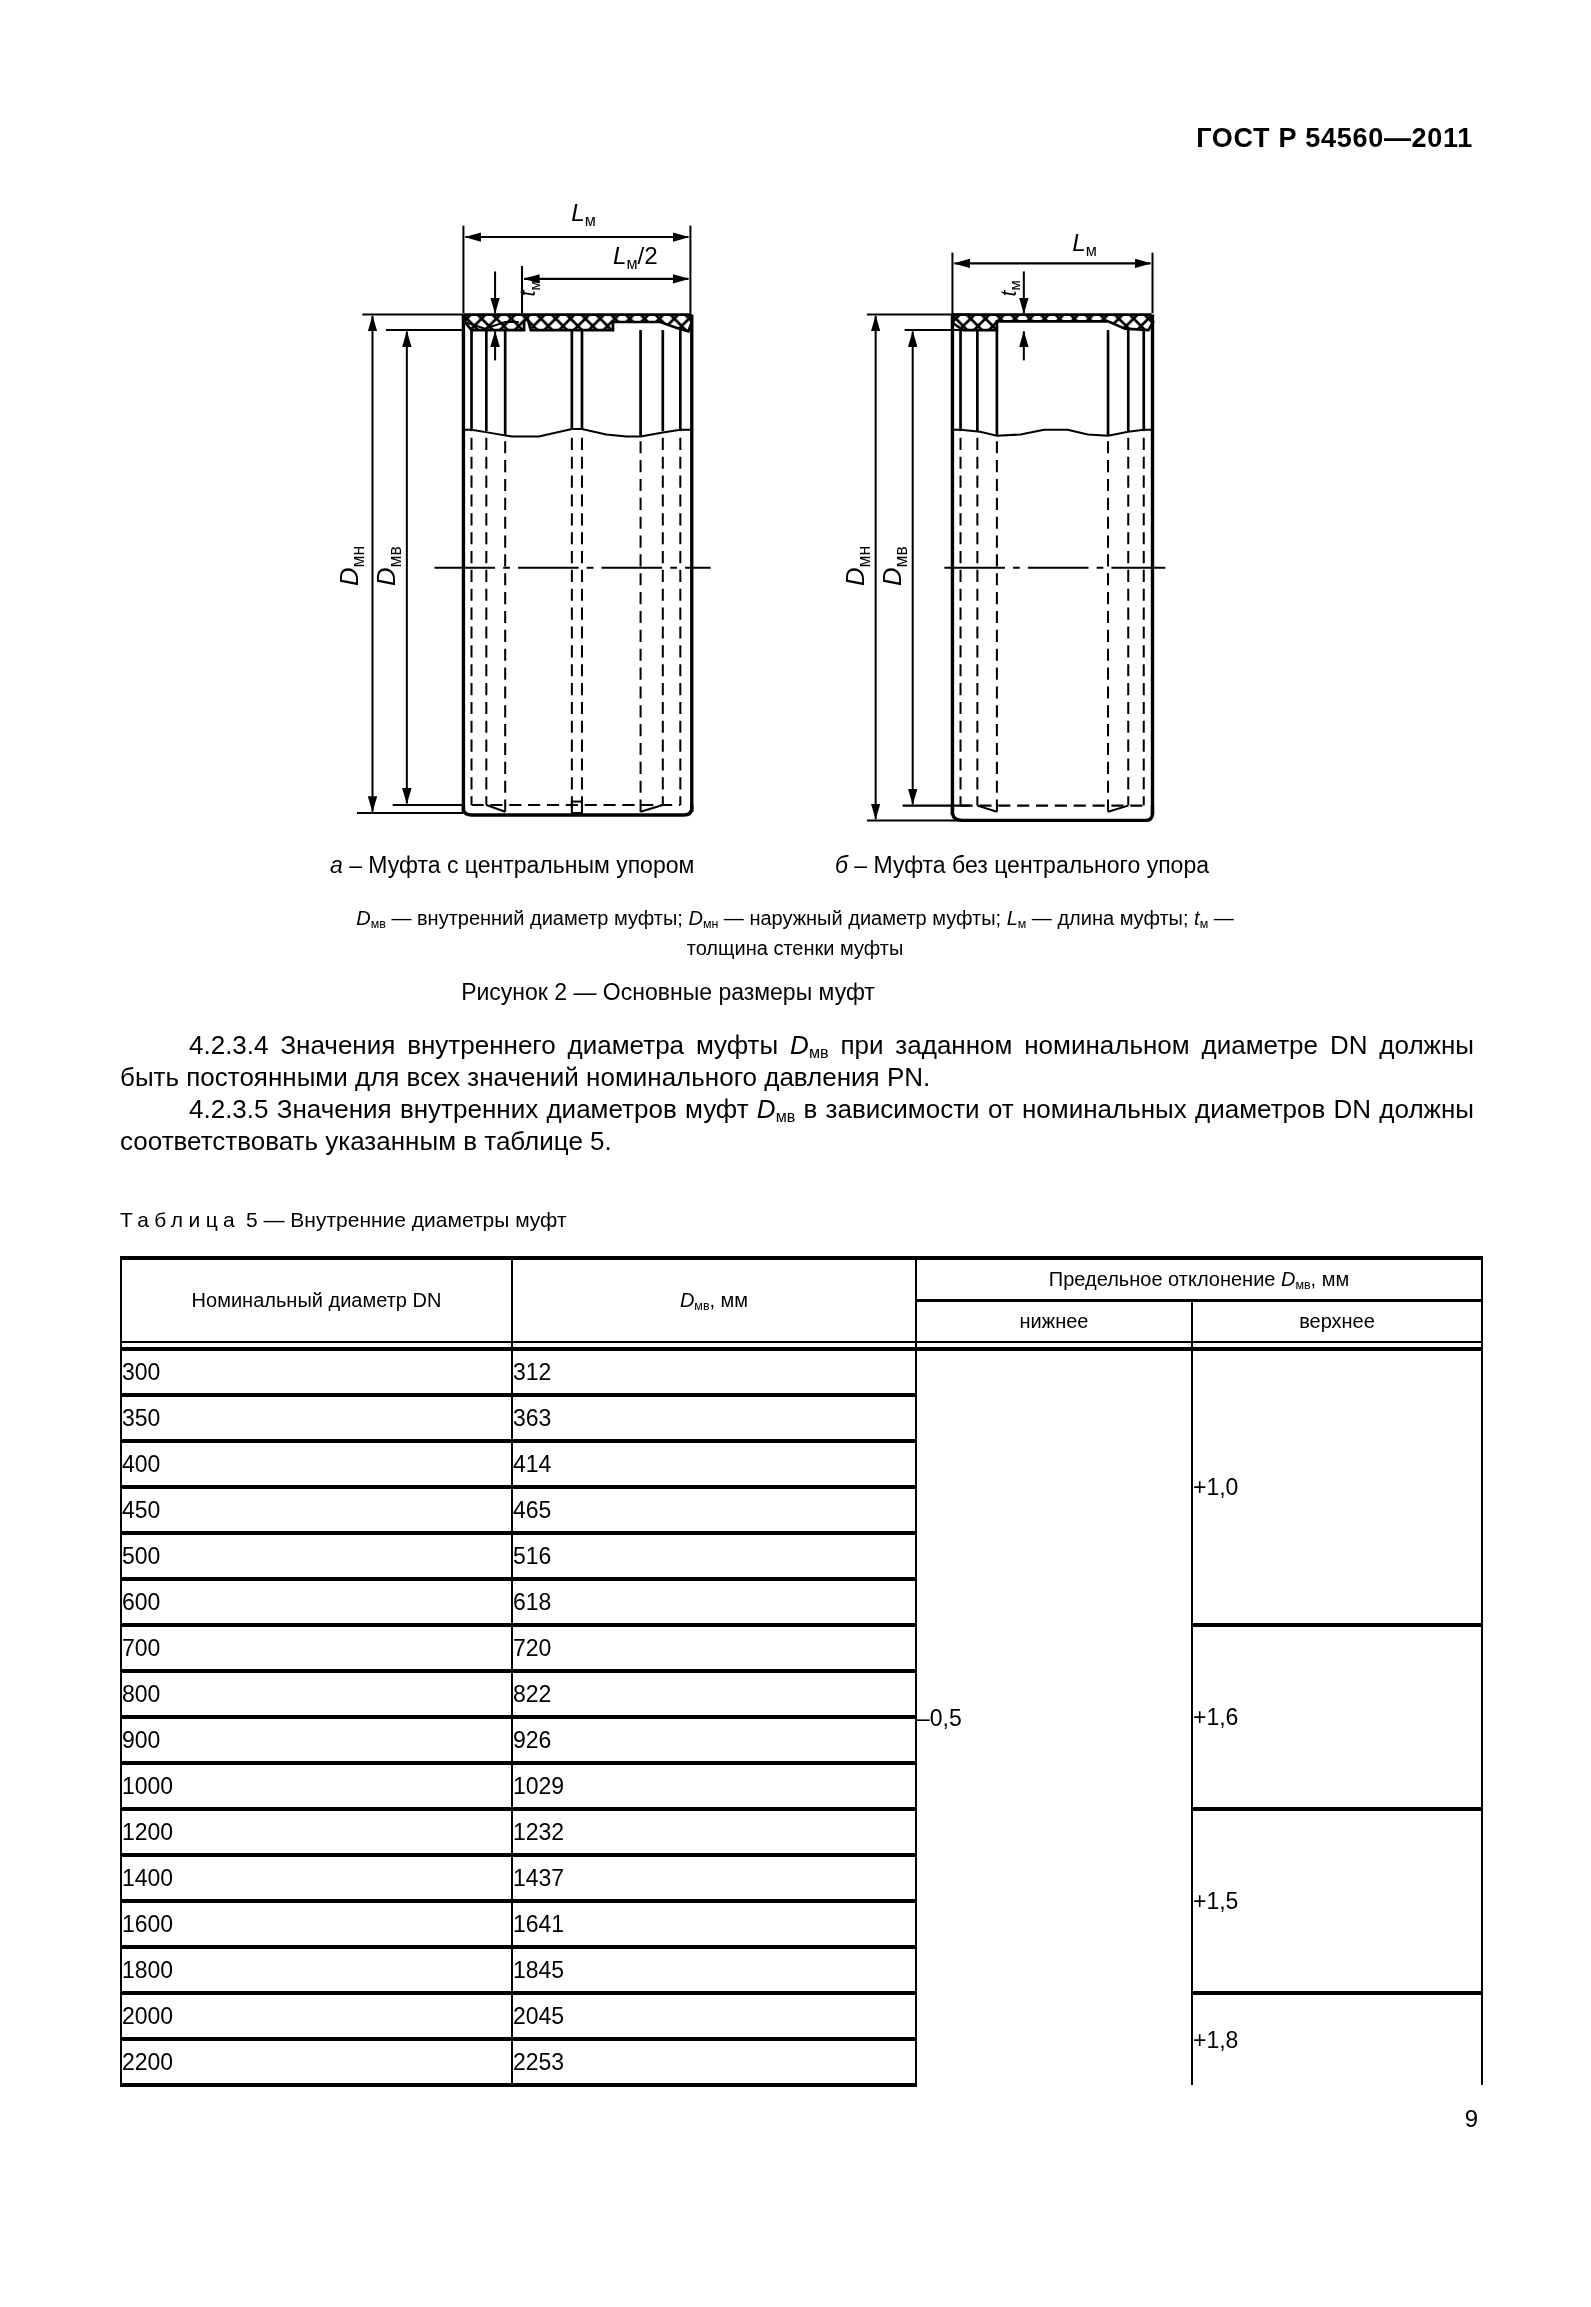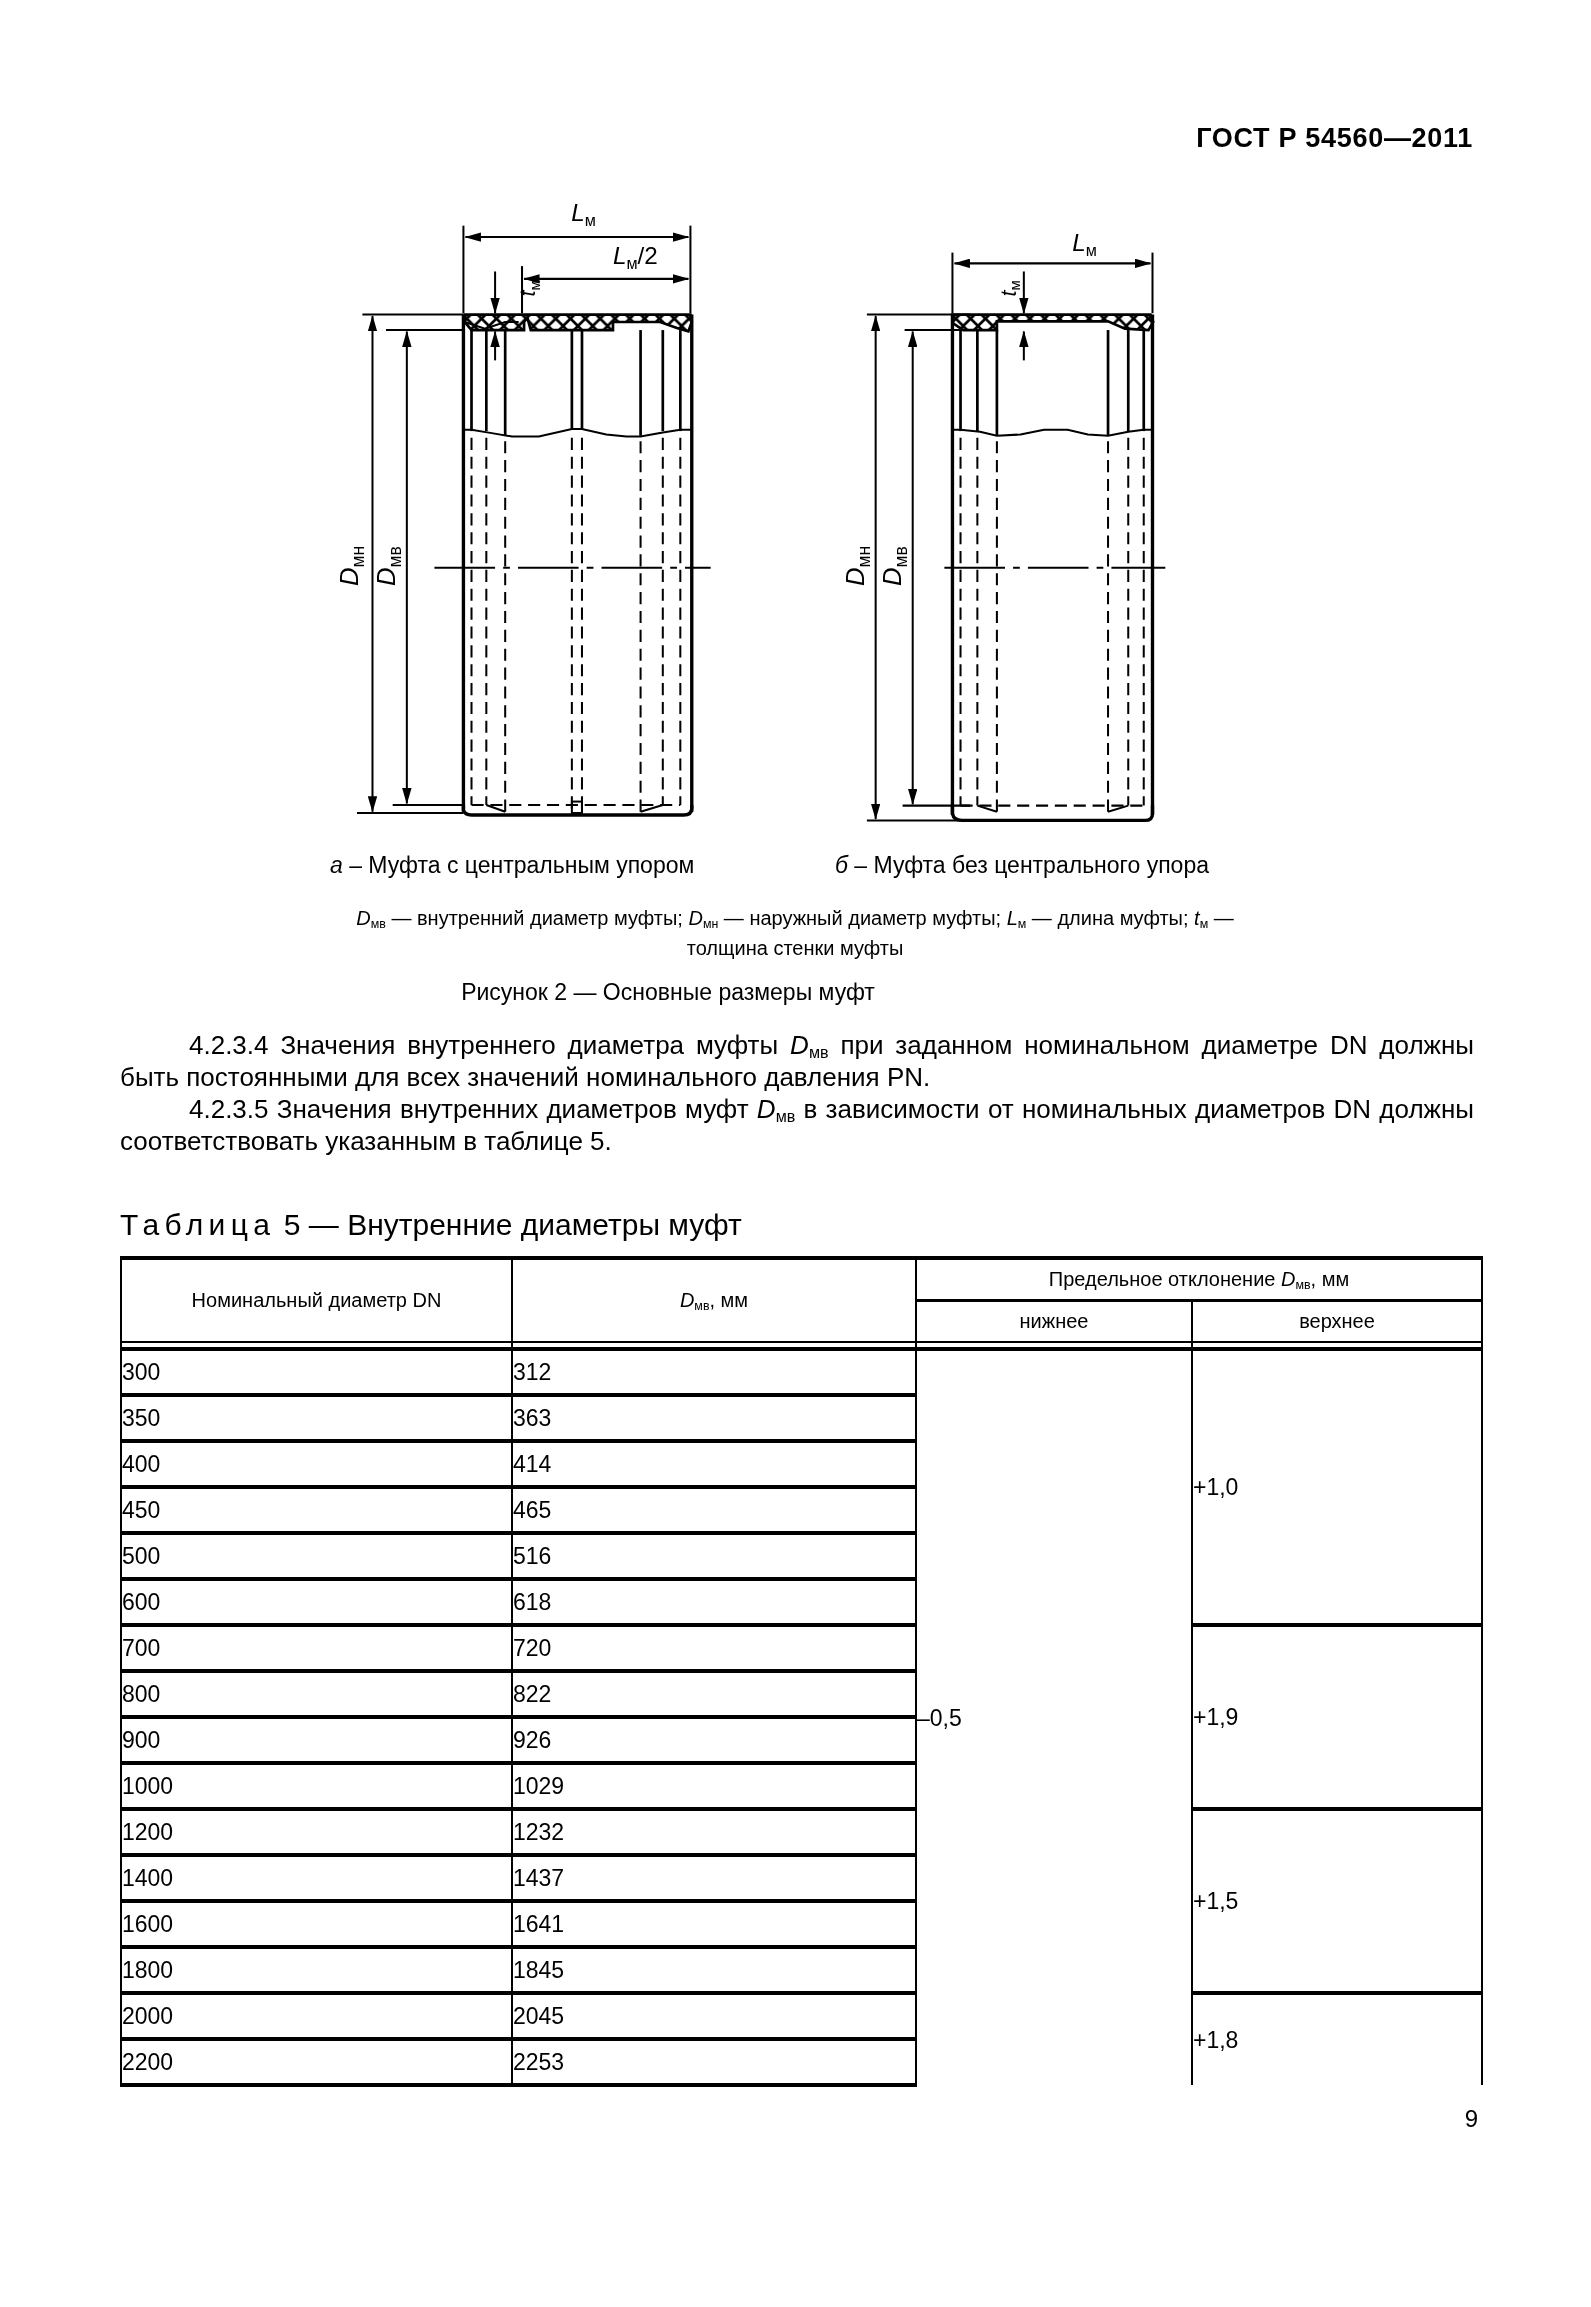--- a/index.html
+++ b/index.html
@@ -9,21 +9,21 @@
   .header-code { right: 118px; top: 123px; font-size: 27px; font-weight: bold; letter-spacing: 0.7px; }
   .figure-svg { position: absolute; left: 0; top: 0; }
   .fig-caption-a { left: 330px; top: 852px; font-size: 23px; }
   .fig-caption-b { left: 835px; top: 852px; font-size: 23px; }
   .legend-text { left: 317px; width: 956px; top: 903px; font-size: 20px; text-align: center; line-height: 30px; }
   .fig-title { left: 0; width: 1336px; top: 979px; font-size: 23px; text-align: center; }
   .para { left: 120px; width: 1354px; font-size: 26px; line-height: 32px; text-align: justify; }
   .para .indent { display: inline-block; width: 69px; }
   i.v { font-style: italic; }
   sub { font-size: 62%; vertical-align: -0.25em; line-height: 0; }
-  .table-title { left: 120px; top: 1208px; font-size: 30px; }
+  .table-title { left: 120px; top: 1208px; font-size: 21px; }
   .table-title .spaced { letter-spacing: 5.4px; }
   table.t5 { position: absolute; left: 120px; top: 1256px; width: 1361px; border-collapse: collapse;
              font-size: 23px; table-layout: fixed; }
   table.t5 th { font-weight: normal; font-size: 20px; border: 2px solid #000; border-top: 4px solid #000;
                 text-align: center; vertical-align: middle; }
   table.t5 td { text-align: left; vertical-align: middle; border: 2px solid #000; height: 42px; padding: 0; }
   table.t5 td.rb { border-bottom: 4px solid #000; }
   table.t5 tr.sep td { height: 4px; border: none; border-bottom: 4px solid #000; border-left: 2px solid #000; border-right: 2px solid #000; padding: 0; }
   table.t5 td.merged-low { border-bottom: none; }
   table.t5 tr.last td.dncell { border-bottom: 4.7px solid #000; }
@@ -221,21 +221,21 @@
         <td class="rb dncell">500</td>
         <td class="rb dncell">516</td>
       </tr>
       <tr>
         <td class="rb dncell">600</td>
         <td class="rb dncell">618</td>
       </tr>
       <tr>
         <td class="rb dncell">700</td>
         <td class="rb dncell">720</td>
-        <td rowspan="4" style="border-bottom: 4px solid rgb(0, 0, 0);">+1,9</td>
+        <td rowspan="4" style="border-bottom: 4px solid rgb(0, 0, 0);">+1,6</td>
       </tr>
       <tr>
         <td class="rb dncell">800</td>
         <td class="rb dncell">822</td>
       </tr>
       <tr>
         <td class="rb dncell">900</td>
         <td class="rb dncell">926</td>
       </tr>
       <tr>

